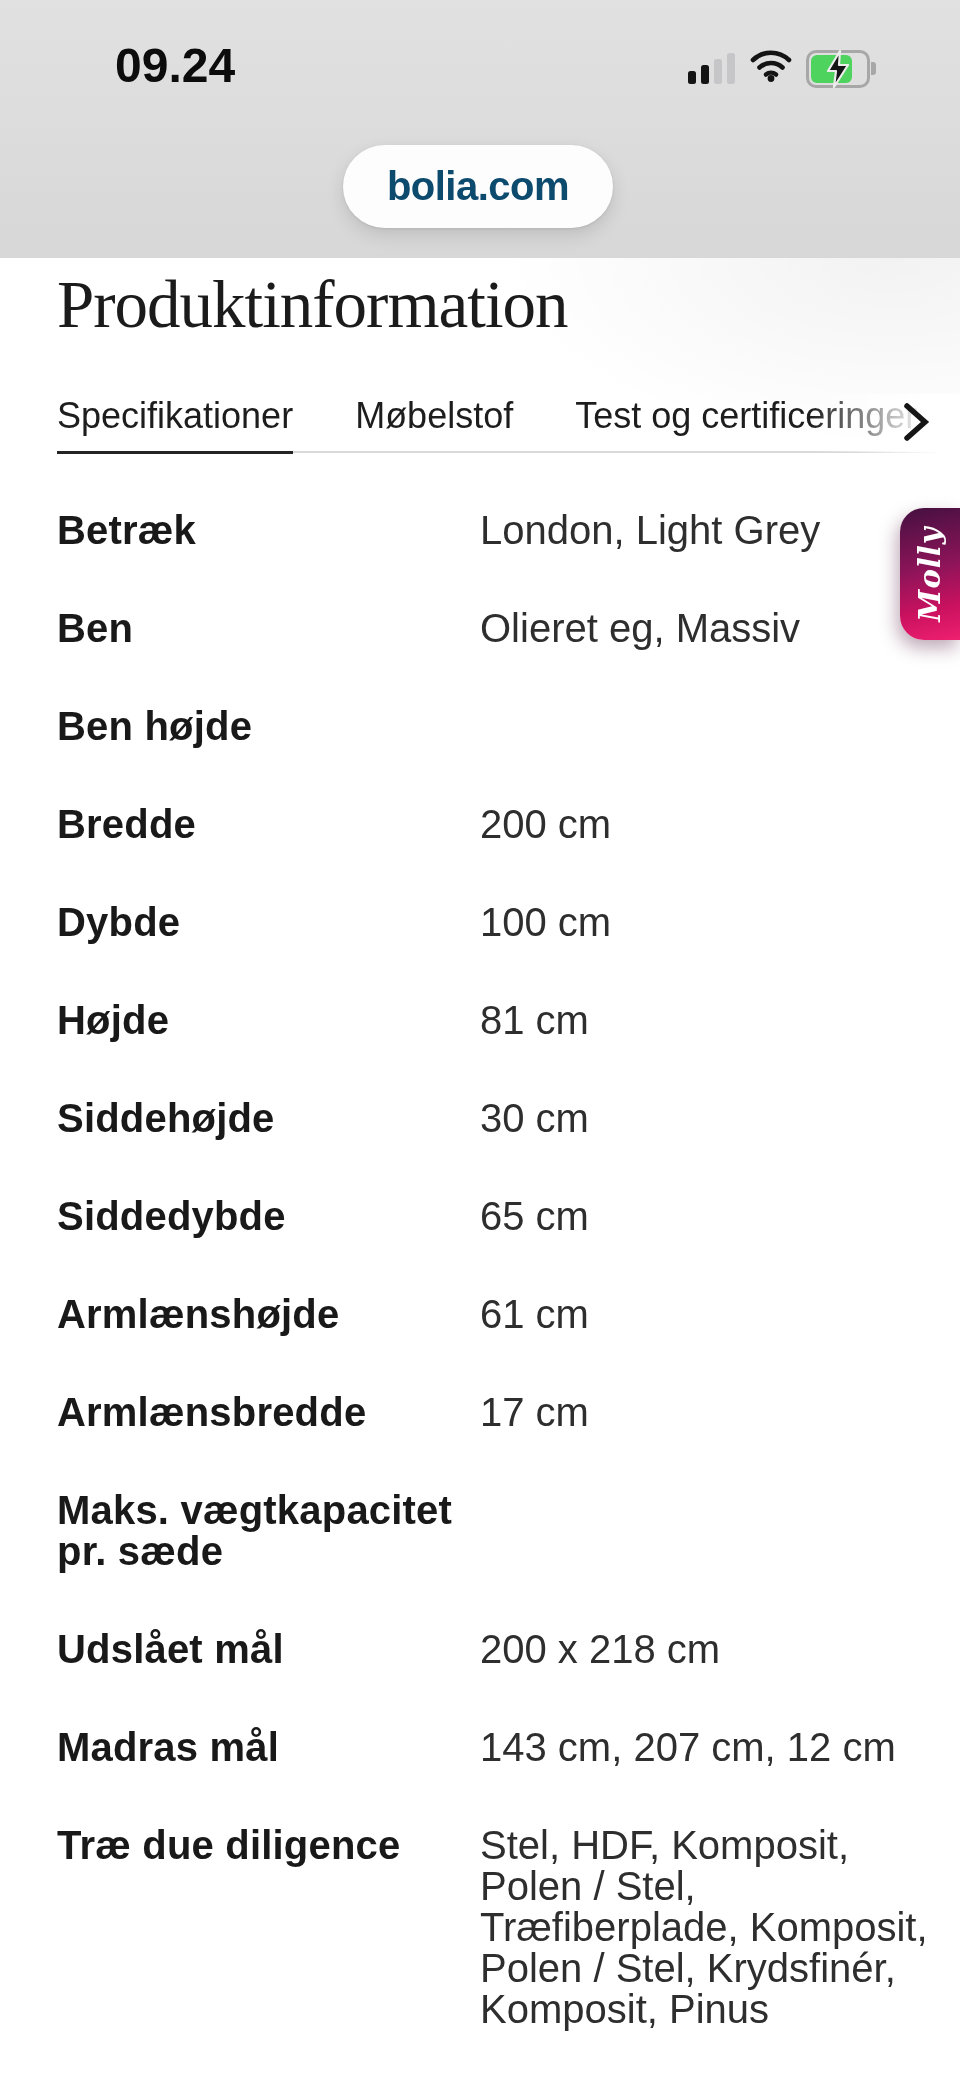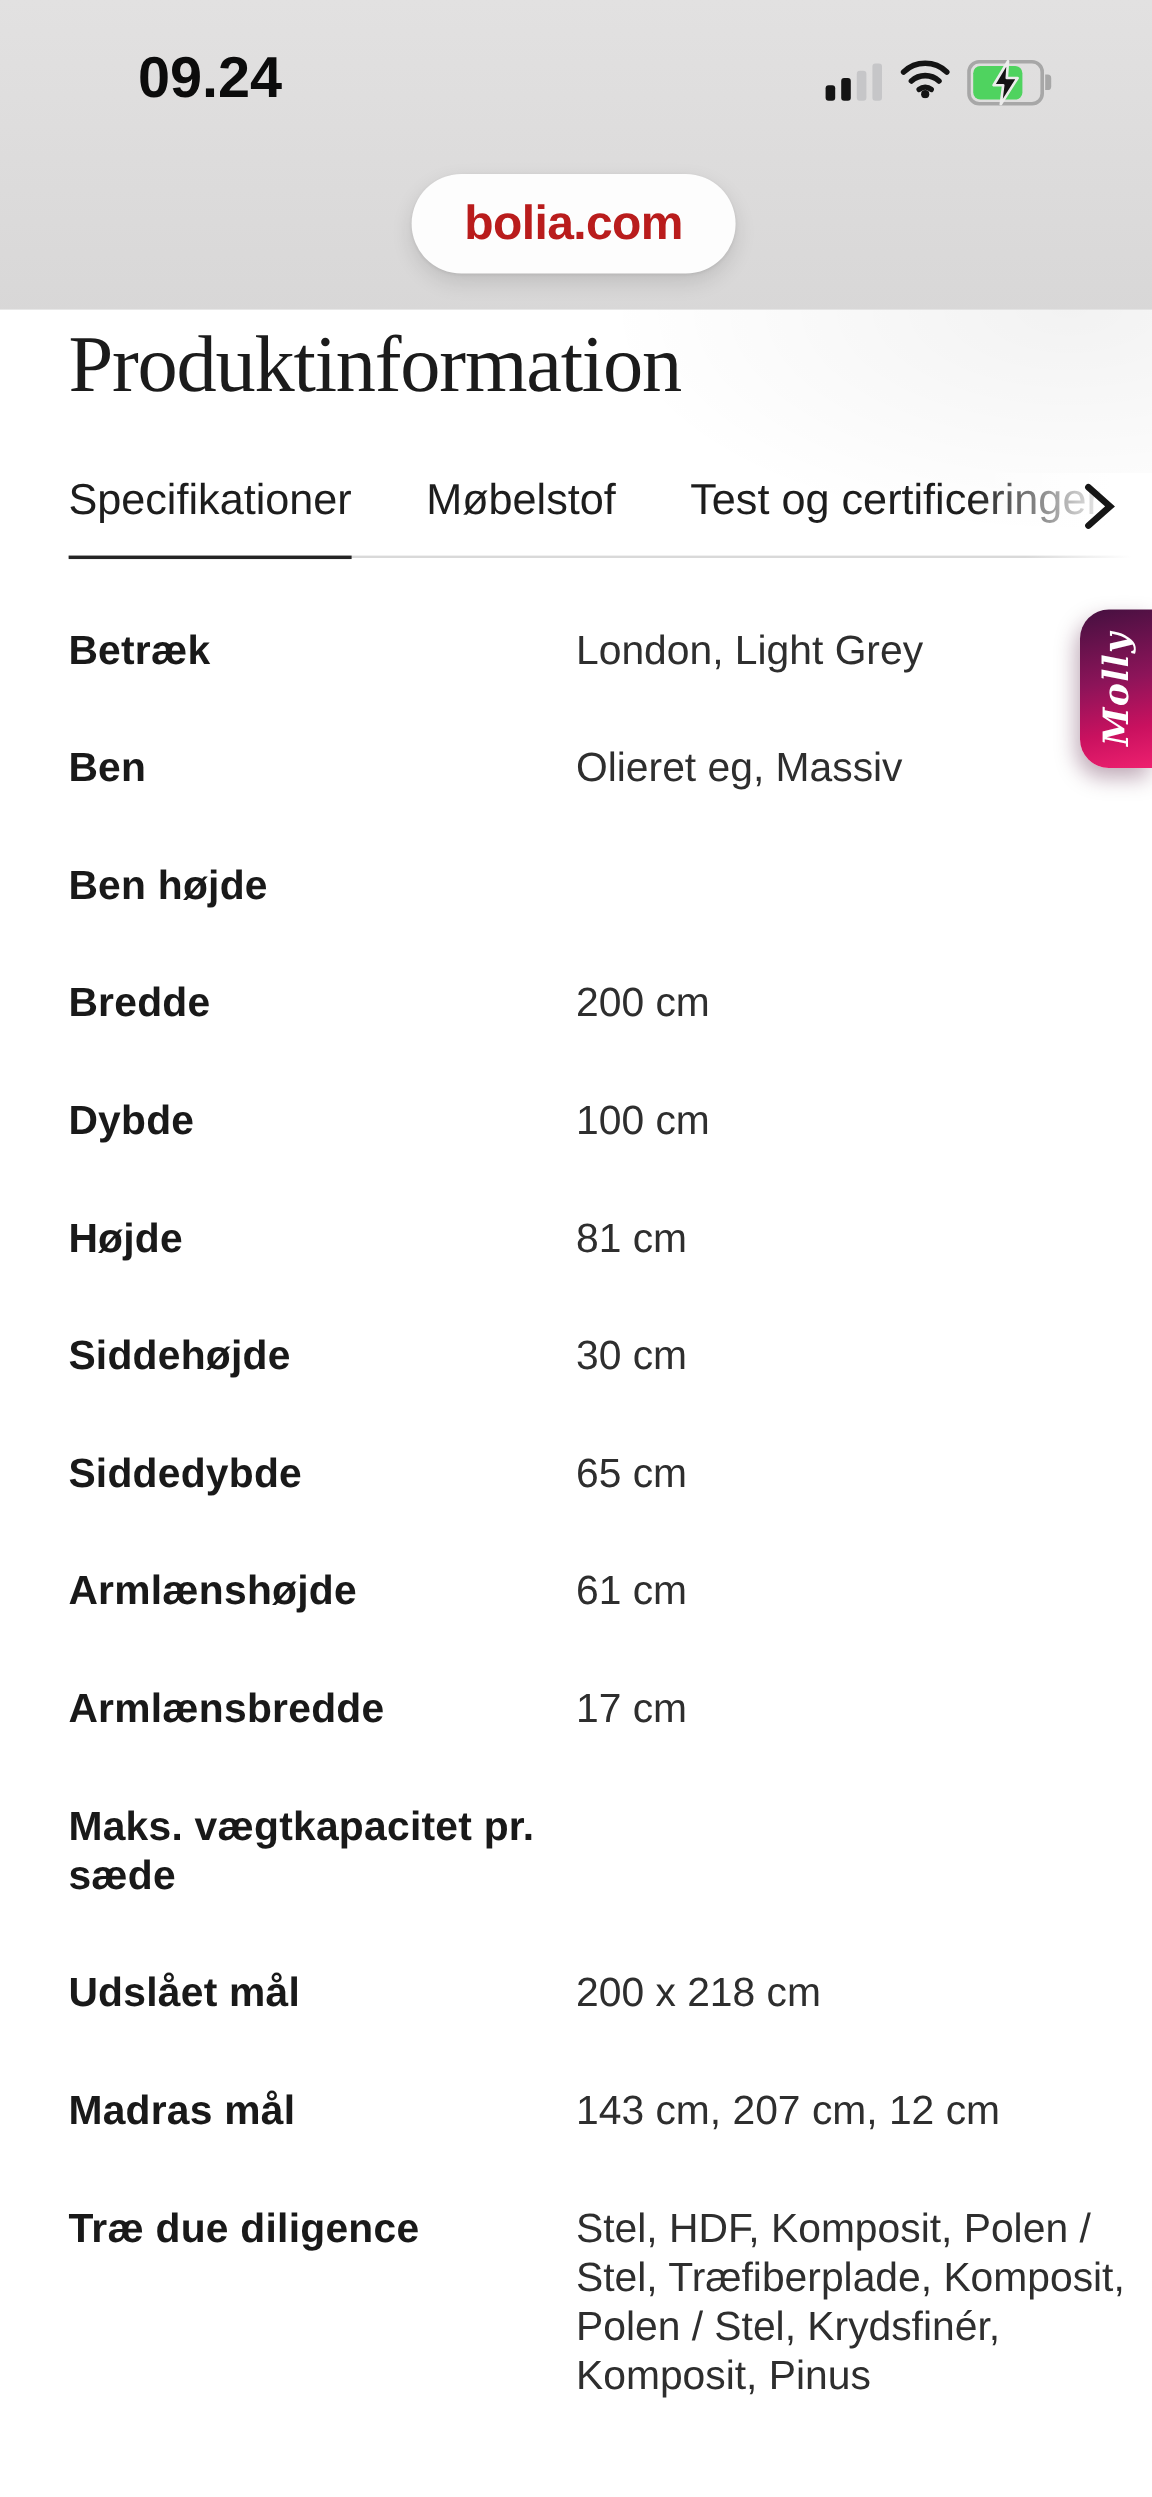--- a/index.html
+++ b/index.html
@@ -38,21 +38,21 @@
     background:#4fd35f;border-radius:6px;
   }
   .bolt{position:absolute;left:16px;top:-3px;}
   
   .url-pill{
     position:absolute;left:343px;top:145px;width:270px;height:83px;
     background:#fdfdfd;border-radius:42px;
     box-shadow:0 7px 18px rgba(0,0,0,.12),0 1px 3px rgba(0,0,0,.08);
     display:flex;align-items:center;justify-content:center;
   }
-  .url-pill span{font-size:40px;font-weight:700;color:#b91c1c;letter-spacing:-0.5px;}
+  .url-pill span{font-size:40px;font-weight:700;color:#0c4a6e;letter-spacing:-0.5px;}
   
   .content{
     position:absolute;top:258px;left:0;width:960px;bottom:0;
     background:#ffffff;padding-left:57px;box-sizing:border-box;
   }
   .content::before{
     content:'';position:absolute;top:0;right:0;width:460px;height:190px;
     background:radial-gradient(ellipse at 85% 0%,rgba(0,0,0,.05),rgba(0,0,0,0) 70%);
     pointer-events:none;
   }
@@ -64,33 +64,33 @@
   
   .tabs{
     position:relative;margin-top:52px;display:flex;column-gap:62px;
     font-size:36px;line-height:44px;color:#1d1d1d;white-space:nowrap;
     width:100%;overflow:hidden;
   }
   .tabs::before{
     content:'';position:absolute;left:0;right:17px;bottom:1px;height:2px;
     background:linear-gradient(to right,#d9d9d9 90%,rgba(217,217,217,0));
   }
-  .tab{position:relative;padding-bottom:28px;cursor:pointer;}
+  .tab{position:relative;padding-bottom:16px;cursor:pointer;}
   .tab.active::after{
     content:'';position:absolute;left:0;right:0;bottom:0;height:3px;background:#242424;
   }
   .tabs-fade{
     position:absolute;right:0;top:0;height:58px;width:150px;
     background:linear-gradient(to right,rgba(255,255,255,0),#ffffff 78%);
     pointer-events:none;
   }
   .tabs-chevron{position:absolute;right:28px;top:6px;cursor:pointer;}
   
   .spec-table{margin-top:56px;}
-  .spec-row{display:flex;margin-bottom:57px;font-size:34px;line-height:41px;}
+  .spec-row{display:flex;margin-bottom:57px;font-size:40px;line-height:41px;}
   .spec-label{
     width:423px;flex:none;font-weight:700;color:#191919;letter-spacing:0.2px;
     box-sizing:border-box;padding-right:10px;
   }
   .spec-value{flex:1;color:#2e2e2e;}
   
   .molly-tab{
     position:absolute;top:508px;right:0;width:60px;height:132px;
     border-radius:24px 0 0 24px;
     background:linear-gradient(168deg,#451040 0%,#8c1459 45%,#c9115f 75%,#ee206f 100%);

